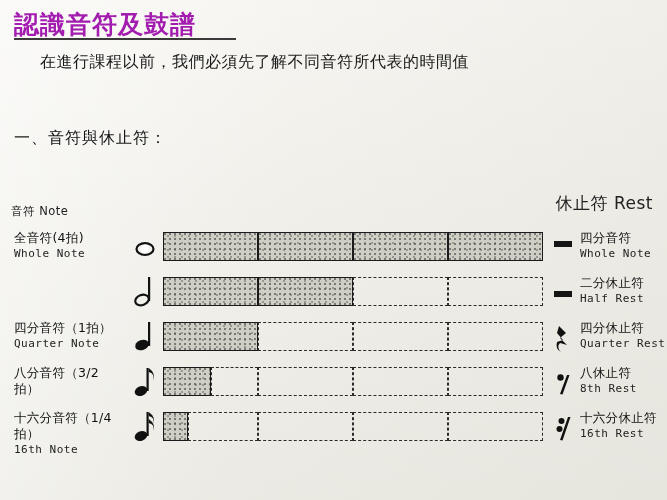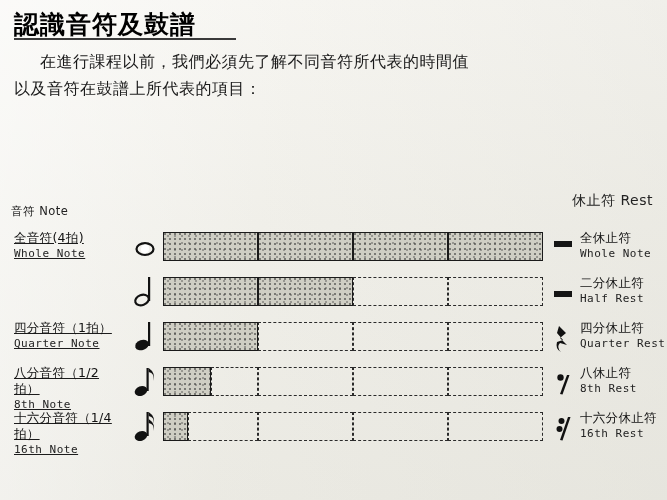--- a/index.html
+++ b/index.html
@@ -29,21 +29,21 @@
   }
 
   h1.title {
     position: absolute;
     left: 14px;
     top: 8px;
     margin: 0;
     font-size: 25px;
     font-weight: bold;
     letter-spacing: 1px;
-    color: #000000;
+    color: #a21caf;
   }
   .title-underline {
     position: absolute;
     left: 14px;
     top: 38px;
     width: 222px;
     height: 2px;
     background: #3a3a3a;
   }
 
@@ -74,21 +74,21 @@
     top: 192px;
     font-size: 11.5px;
     letter-spacing: 0.5px;
     color: #222;
     margin-top: 12px;
   }
   .col-label-right {
     position: absolute;
     right: 14px;
     top: 192px;
-    font-size: 14px;
+    font-size: 17px;
     letter-spacing: 0.5px;
     color: #222;
     text-align: right;
   }
 
   
   .rows {
     position: absolute;
     left: 0;
     top: 228px;
@@ -96,21 +96,20 @@
   }
   .row {
     position: relative;
     height: 45px;
   }
   .row-left {
     position: absolute;
     left: 14px;
     top: 2px;
     width: 110px;
-    text-decoration: underline;
   }
   .row-left .cn {
     display: block;
     font-size: 12.5px;
     line-height: 16px;
     letter-spacing: 0.3px;
     color: #111;
   }
   .row-left .en {
     display: block;
@@ -207,23 +206,23 @@
 
 <div class="paper"></div>
 
 <div class="content">
 
   <h1 class="title">認識音符及鼓譜</h1>
   <div class="title-underline"></div>
 
   <div class="para">
     <span class="indent">在進行課程以前，我們必須先了解不同音符所代表的時間值</span>
-    <span>以及音符在鼓譜上所代表的項目：</span>
   </div>
 
+  <div class="section-head">一、音符與休止符：</div>
 
   <div class="col-label-left">音符 Note</div>
   <div class="col-label-right">休止符 Rest</div>
 
   <div class="rows">
 
     <div class="row">
       <div class="row-left">
         <span class="cn">全音符(4拍)</span>
         <span class="en">Whole Note</span>
@@ -237,21 +236,21 @@
       <div class="bar-area">
         <div class="seg solid" style="left:0px;width:95px;"></div>
         <div class="seg solid" style="left:95px;width:95px;"></div>
         <div class="seg solid" style="left:190px;width:95px;"></div>
         <div class="seg solid" style="left:285px;width:95px;"></div>
       </div>
       <div class="rest-glyph">
         <div class="rest-bar" style="top:13px;"></div>
       </div>
       <div class="row-right">
-        <span class="cn">全休止符</span>
+        <span class="cn">四分音符</span>
         <span class="en">Whole Note</span>
       </div>
     </div>
 
     <div class="row">
       <div class="note-glyph">
         <svg width="26" height="38" viewBox="0 0 26 38">
           <ellipse cx="10" cy="27" rx="7" ry="5" fill="none" stroke="#111" stroke-width="2.2" transform="rotate(-20 10 27)"></ellipse>
           <rect x="16" y="4" width="2.2" height="24" fill="#111"></rect>
         </svg>
@@ -294,22 +293,21 @@
         </svg>
       </div>
       <div class="row-right">
         <span class="cn">四分休止符</span>
         <span class="en">Quarter Rest</span>
       </div>
     </div>
 
     <div class="row">
       <div class="row-left">
-        <span class="cn">八分音符（1/2拍）</span>
-        <span class="en">8th Note</span>
+        <span class="cn">八分音符（3/2拍）</span>
       </div>
       <div class="note-glyph">
         <svg width="26" height="38" viewBox="0 0 26 38">
           <ellipse cx="9" cy="28" rx="6.5" ry="4.8" fill="#111" transform="rotate(-20 9 28)"></ellipse>
           <rect x="14.5" y="5" width="2.2" height="23" fill="#111"></rect>
           <path d="M16.7 5 Q24 10 21 18 Q23 10 16.7 9 Z" fill="#111"></path>
         </svg>
       </div>
       <div class="bar-area">
         <div class="seg solid" style="left:0px;width:48px;"></div>

